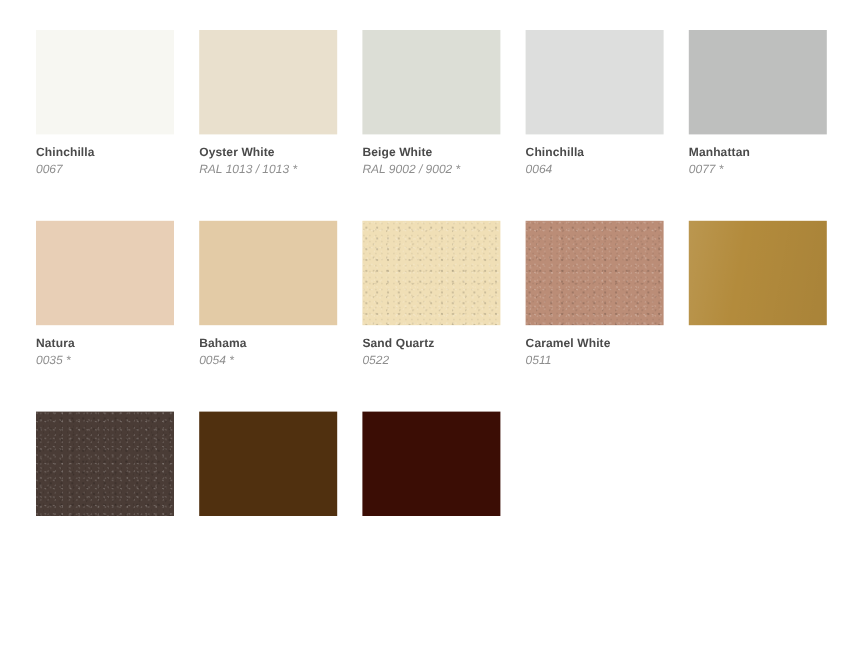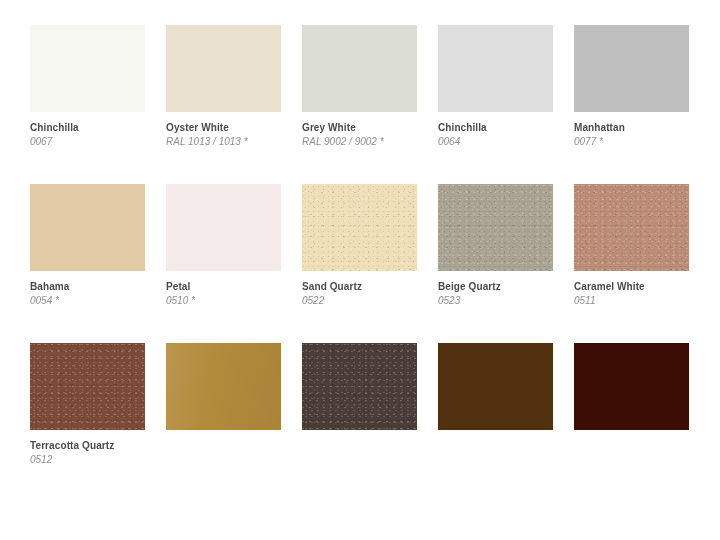--- a/index.html
+++ b/index.html
@@ -82,62 +82,52 @@
       <div class="swatch-name">Chinchilla</div>
       <div class="swatch-code">0067</div>
     </div>
     <div class="swatch-card">
       <div class="swatch-chip" style="background: rgb(233, 224, 205);"></div>
       <div class="swatch-name">Oyster White</div>
       <div class="swatch-code">RAL 1013 / 1013 *</div>
     </div>
     <div class="swatch-card">
       <div class="swatch-chip" style="background: rgb(220, 222, 214);"></div>
-      <div class="swatch-name">Grey White</div>
+      <div class="swatch-name">Beige White</div>
       <div class="swatch-code">RAL 9002 / 9002 *</div>
     </div>
     <div class="swatch-card">
       <div class="swatch-chip" style="background: rgb(221, 222, 221);"></div>
       <div class="swatch-name">Chinchilla</div>
       <div class="swatch-code">0064</div>
     </div>
     <div class="swatch-card">
       <div class="swatch-chip" style="background: rgb(190, 191, 190);"></div>
       <div class="swatch-name">Manhattan</div>
       <div class="swatch-code">0077 *</div>
     </div>
     <div class="swatch-card">
+      <div class="swatch-chip" style="background: rgb(232, 207, 182);"></div>
+      <div class="swatch-name">Natura</div>
+      <div class="swatch-code">0035 *</div>
+    </div>
+    <div class="swatch-card">
       <div class="swatch-chip" style="background: rgb(227, 203, 166);"></div>
       <div class="swatch-name">Bahama</div>
       <div class="swatch-code">0054 *</div>
-    </div>
-    <div class="swatch-card">
-      <div class="swatch-chip" style="background: rgb(245, 234, 234);"></div>
-      <div class="swatch-name">Petal</div>
-      <div class="swatch-code">0510 *</div>
     </div>
     <div class="swatch-card">
       <div class="swatch-chip textured" style="background: rgb(240, 223, 182);"></div>
       <div class="swatch-name">Sand Quartz</div>
       <div class="swatch-code">0522</div>
     </div>
     <div class="swatch-card">
-      <div class="swatch-chip textured" style="background: rgb(168, 163, 147);"></div>
-      <div class="swatch-name">Beige Quartz</div>
-      <div class="swatch-code">0523</div>
-    </div>
-    <div class="swatch-card">
       <div class="swatch-chip textured" style="background: rgb(187, 141, 119);"></div>
       <div class="swatch-name">Caramel White</div>
       <div class="swatch-code">0511</div>
-    </div>
-    <div class="swatch-card">
-      <div class="swatch-chip textured" style="background: rgb(124, 74, 57);"></div>
-      <div class="swatch-name">Terracotta Quartz</div>
-      <div class="swatch-code">0512</div>
     </div>
     <div class="swatch-card">
       <div class="swatch-chip metallic" style="background: rgb(179, 139, 60);"></div>
     </div>
     <div class="swatch-card">
       <div class="swatch-chip textured" style="background: rgb(74, 60, 54);"></div>
     </div>
     <div class="swatch-card">
       <div class="swatch-chip" style="background: rgb(80, 48, 15);"></div>
     </div>

